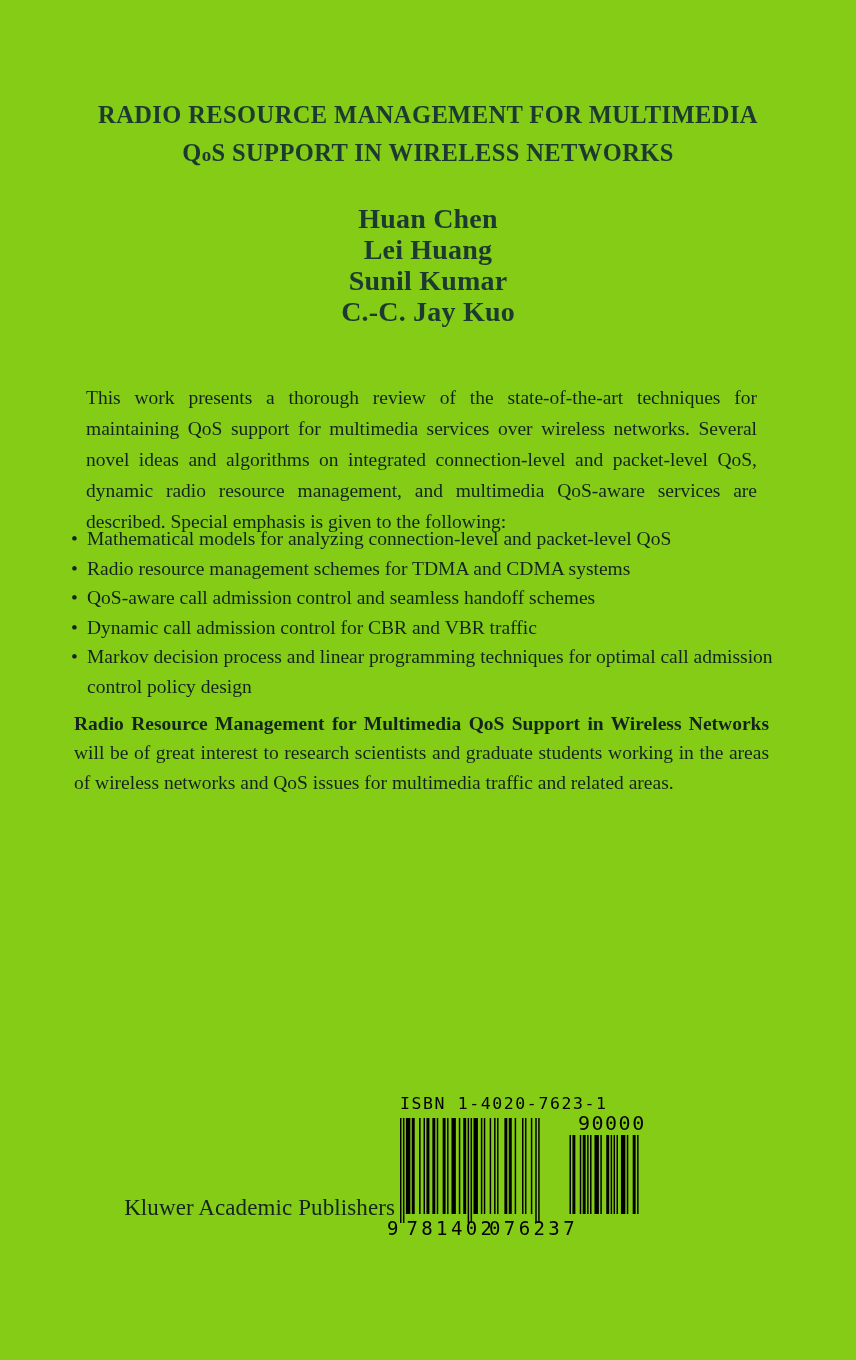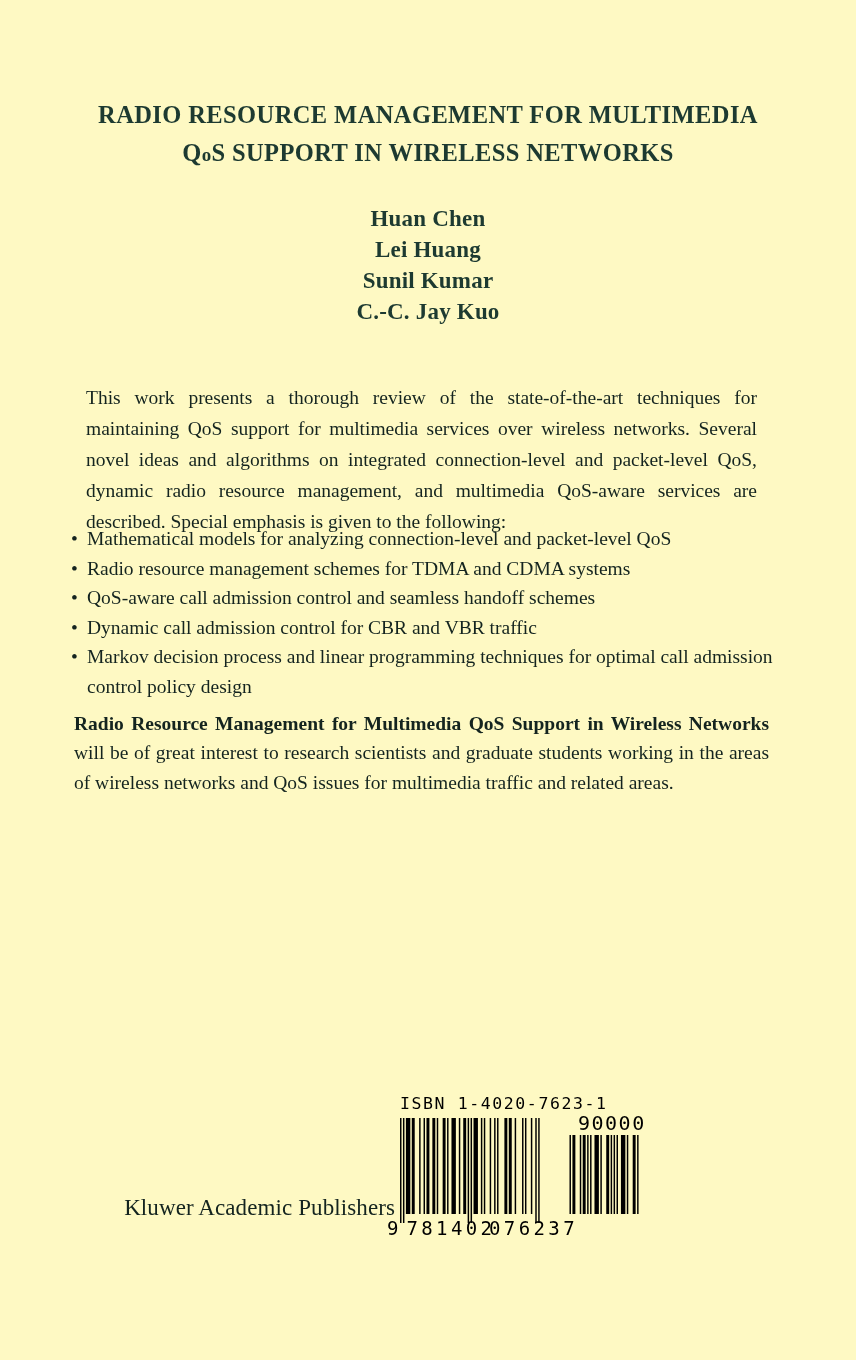--- a/index.html
+++ b/index.html
@@ -14,21 +14,21 @@
     font-family: "Liberation Serif", "DejaVu Serif", serif;
     color: #14241f;
     overflow: hidden;
   }
 
   .page {
     position: absolute;
     left: 0; top: 0;
     width: 856px;
     height: 1360px;
-    background: #fef9c3;
+    background: #84cc16;
   }
 
   
   .title-block {
     position: absolute;
     left: 70px;
     top: 96px;
     width: 716px;
     text-align: center;
   }
@@ -49,21 +49,21 @@
   
   .authors {
     position: absolute;
     left: 70px;
     top: 203px;
     width: 716px;
     text-align: center;
   }
   .author {
     font-weight: bold;
-    font-size: 23px;
+    font-size: 28px;
     line-height: 31px;
     color: #1d3a31;
     letter-spacing: 0.2px;
   }
 
   
   .body-block {
     position: absolute;
     left: 70px;
     top: 366px;

